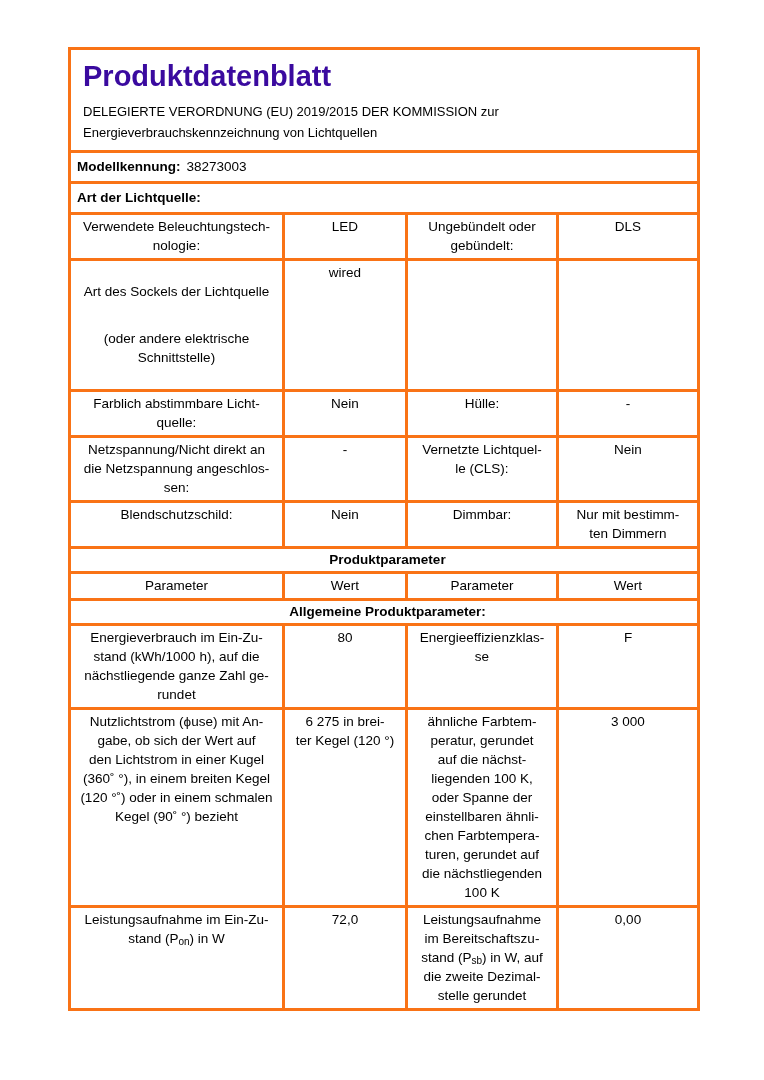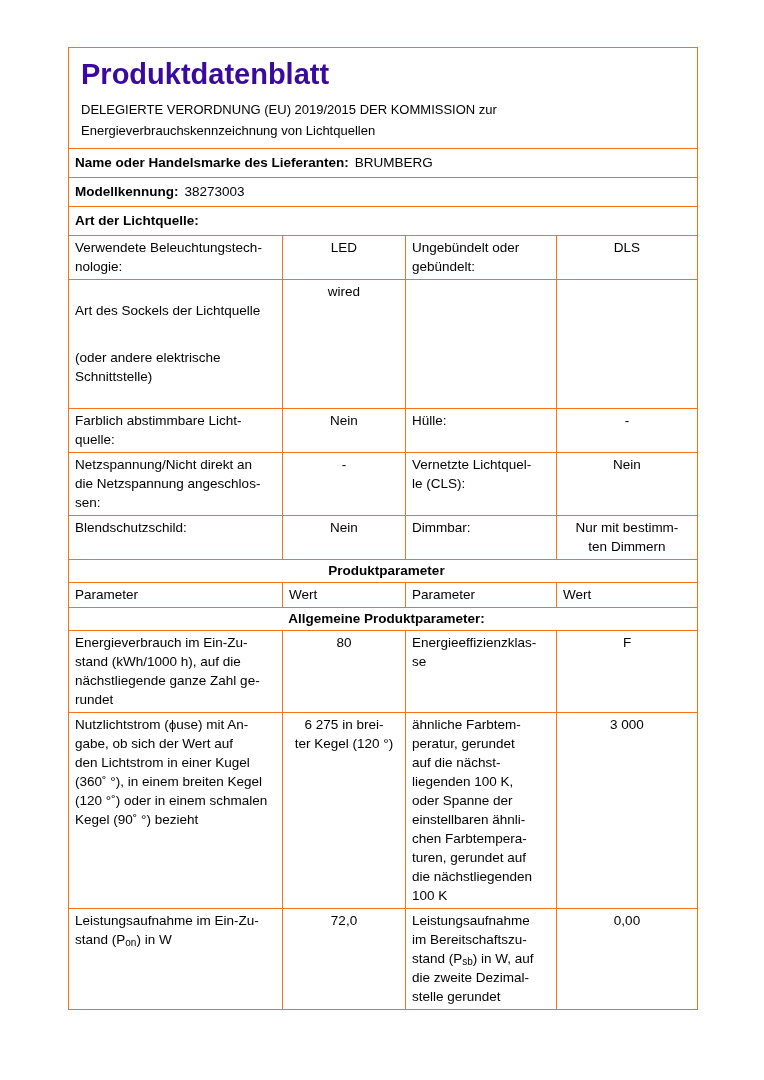--- a/index.html
+++ b/index.html
@@ -20,21 +20,21 @@
   table.sheet {
     border-collapse: collapse;
     table-layout: fixed;
     width: 629px;
   }
   col.c1 { width: 214px; }
   col.c2 { width: 123px; }
   col.c3 { width: 151px; }
   col.c4 { width: 141px; }
   td {
-    border: 1px solid #f97316;
+    border: 3px solid #f97316;
     vertical-align: top;
     font-size: 13.5px;
     line-height: 19px;
     padding: 2px 6px 3px 6px;
   }
   .title-cell { padding: 9px 12px 7px 12px; }
   .doc-title {
     font-size: 29px;
     font-weight: bold;
     line-height: 34px;
@@ -42,21 +42,21 @@
   }
   .doc-subtitle {
     margin-top: 8px;
     font-size: 13px;
     line-height: 21px;
     white-space: pre-line;
   }
   .info-cell { padding: 4px 6px 5px 6px; }
   .lbl { font-weight: bold; }
   .val-inline { margin-left: 6px; }
-  .p { white-space: pre-line; text-align: left; }
+  .p { white-space: pre-line; text-align: center; }
   .v { white-space: pre-line; text-align: center; margin-top: 48px; }
   .sec {
     text-align: center;
     font-weight: bold;
     padding: 1px 6px 2px 13px;
   }
   .para2 { margin-top: 9px; white-space: pre-line; }
   sub.subscript {
     font-size: 10px;
     line-height: 0;
@@ -77,25 +77,20 @@
     <tbody>
 
       <tr>
         <td colspan="4" class="title-cell">
           <div class="doc-title" style="color: rgb(58, 10, 159);">Produktdatenblatt</div>
           <div class="doc-subtitle">DELEGIERTE VERORDNUNG (EU) 2019/2015 DER KOMMISSION zur
 Energieverbrauchskennzeichnung von Lichtquellen</div>
         </td>
       </tr>
 
-      <tr>
-        <td colspan="4" class="info-cell">
-          <span class="lbl">Name oder Handelsmarke des Lieferanten:</span><span class="val-inline">BRUMBERG</span>
-        </td>
-      </tr>
 
 
       <tr>
         <td colspan="4" class="info-cell">
           <span class="lbl">Modellkennung:</span><span class="val-inline">38273003</span>
         </td>
       </tr>
 
       <tr>
         <td colspan="4" class="info-cell">

